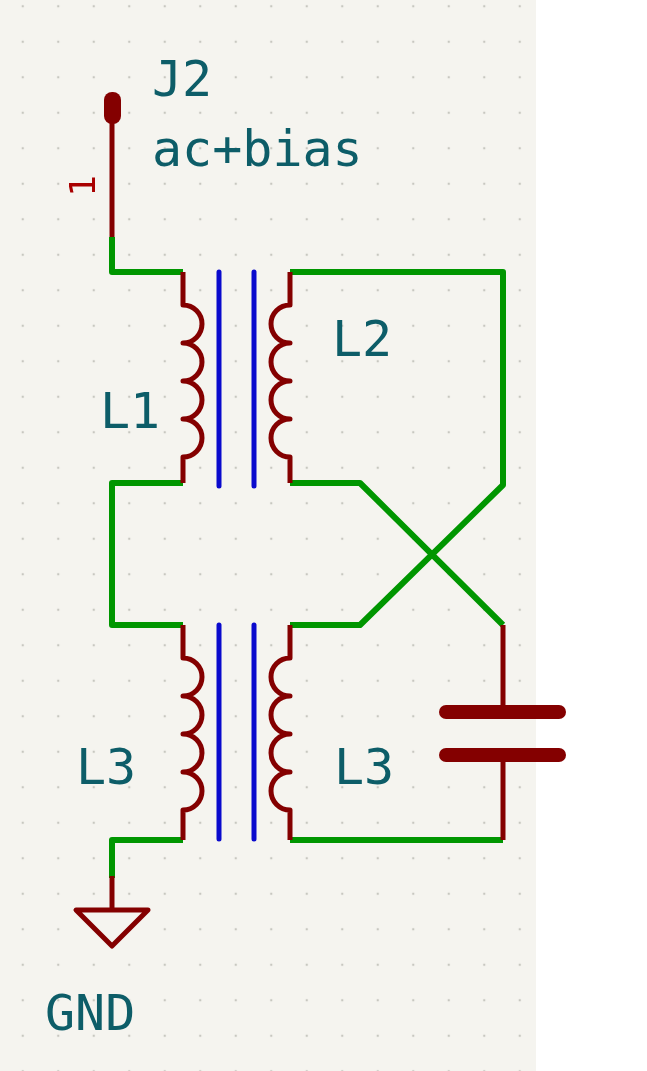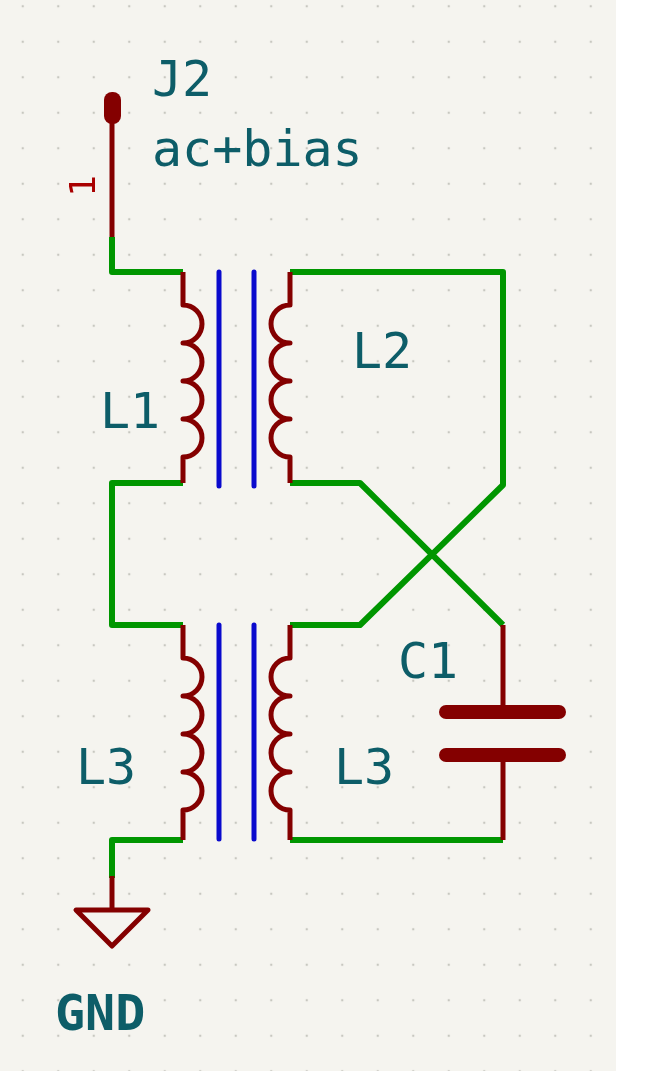--- a/index.html
+++ b/index.html
@@ -12,21 +12,21 @@
     --pin_number: #A90000;
   }
   * { margin: 0; padding: 0; box-sizing: border-box; }
   html, body {
     width: 647px; height: 1071px;
     font-family: "DejaVu Sans Mono", monospace;
     overflow: hidden;
   }
   .canvas {
     position: relative;
-    width: 616px; height: 1071px;
+    width: 536px; height: 1071px;
     background-color: var(--background);
     background-image: radial-gradient(circle, rgba(125,125,115,0.38) 1.1px, rgba(0,0,0,0) 1.6px);
     background-size: 35.5px 35.5px;
     background-position: 5px 24px;
   }
   svg.sch {
     position: absolute; left: 0; top: 0;
     width: 647px; height: 1071px;
     display: block;
   }
@@ -133,22 +133,21 @@
   </svg>
 
   <div class="lbl" style="left:152px; top:54px;">J2</div>
 
   <div class="lbl" style="left:152px; top:124px;text-align:right;">ac+bias</div>
 
   <div class="pin-num" style="left:72px; top:168px;">1</div>
 
   <div class="lbl" style="left:100px; top:386px;">L1</div>
 
-  <div class="lbl" style="left:352px; top:314px;margin-top:12px;">L2</div>
+  <div class="lbl" style="left:332px; top:314px;">L2</div>
 
   <div class="lbl" style="left:76px; top:742px;">L3</div>
 
   <div class="lbl" style="left:334px; top:742px;">L3</div>
 
-  <div class="lbl" style="left:398px; top:636px;">C1</div>
 
-  <div class="lbl" style="left:55px; top:988px;font-weight:bold;">GND</div>
+  <div class="lbl" style="left:45px; top:988px;">GND</div>
 </div>
 
 </body></html>

